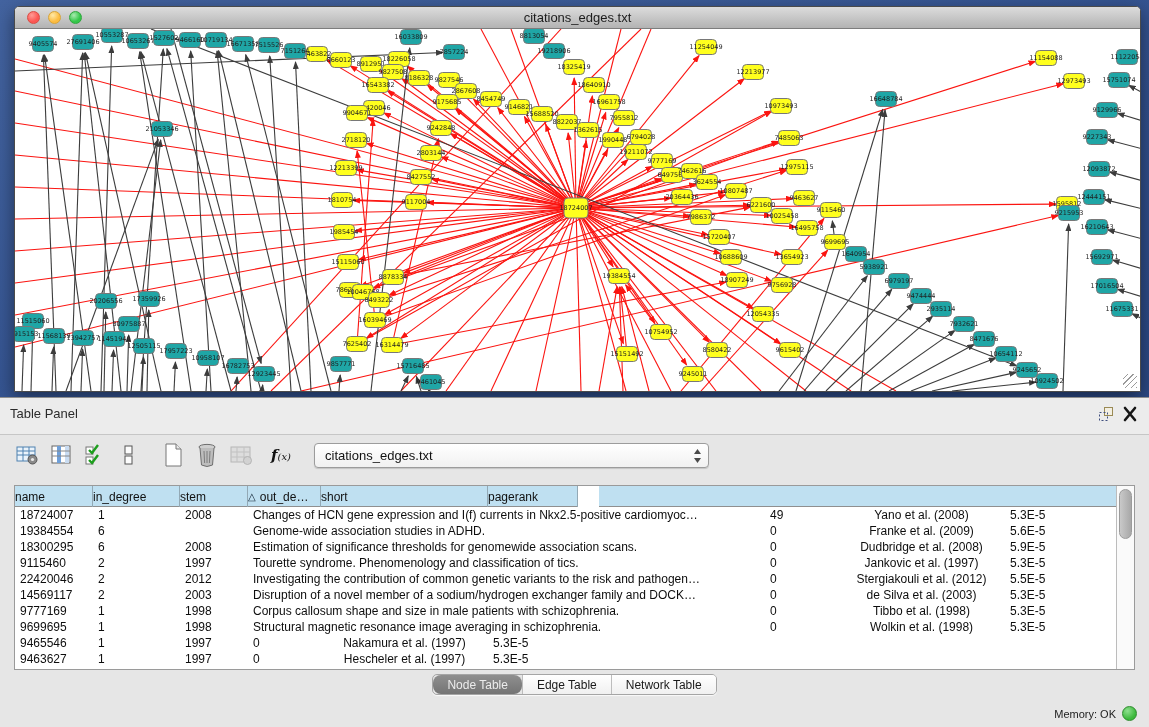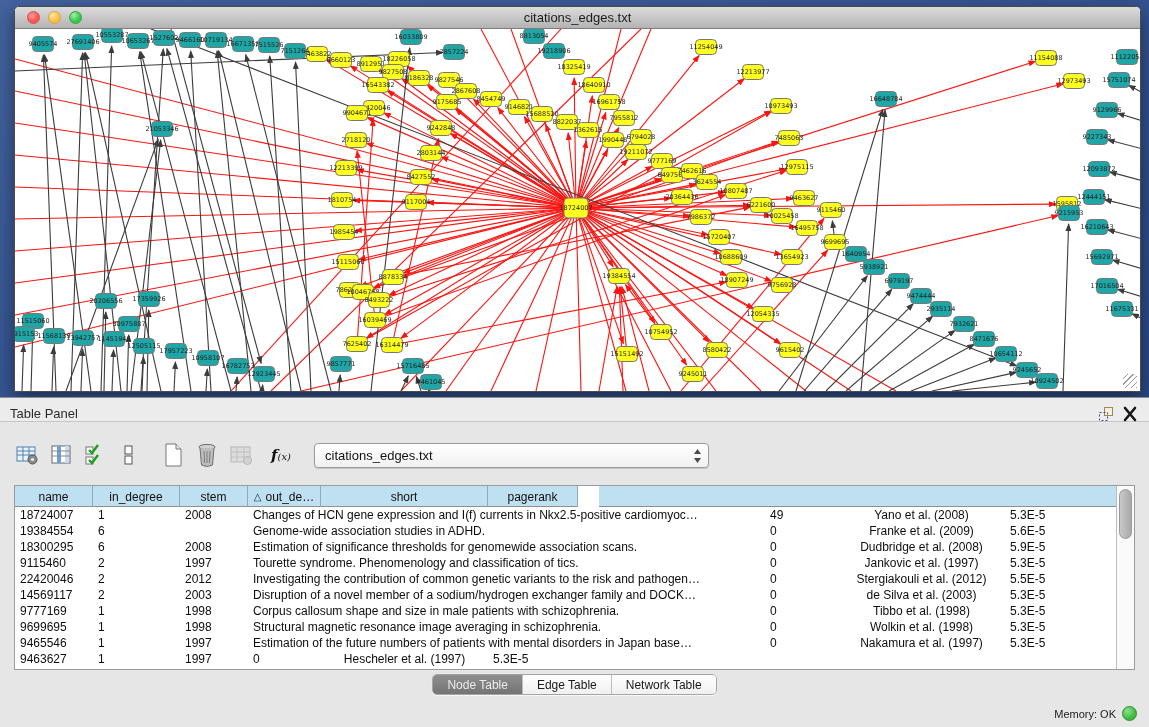--- a/index.html
+++ b/index.html
@@ -20,59 +20,59 @@
   .light.red   { background:radial-gradient(circle at 35% 30%, #ff9a94,#fc5753 60%); border:1px solid #d94c44; }
   .light.yellow{ background:radial-gradient(circle at 35% 30%, #ffe9a8,#fdbc40 60%); border:1px solid #d8a438; }
   .light.green { background:radial-gradient(circle at 35% 30%, #a9eab0,#34c749 60%); border:1px solid #2fa63e; }
   .gcanvas { position:relative; width:1125px; height:362px; background:#fff; overflow:hidden; }
   .grip { position:absolute; right:3px; bottom:3px; width:14px; height:14px;
           background:repeating-linear-gradient(135deg,transparent 0 3px,#9a9a9a 3px 4px); }
 
   
   .tpanel { position:absolute; left:0; top:397px; width:1149px; height:330px;
             background:#e6e6e6; border-top:1px solid #8e8e8e; }
-  .ptitle { position:absolute; left:0; top:0; width:100%; height:24px; background:#ececec;
+  .ptitle { position:absolute; left:0; top:0; width:100%; height:37px; background:#ececec;
             border-bottom:1px solid #c6c6c6; }
   .ptitle .label { position:absolute; left:10px; top:8px; font-size:13px; color:#2b2b2b; }
   .pticon { position:absolute; top:8px; width:18px; height:16px; cursor:default; }
   .float-ic { right:34px; } .close-ic { right:10px; }
 
   .toolbar { position:absolute; left:0; top:40px; width:100%; height:34px; display:flex; align-items:center; }
   .tbtn { width:30px; height:28px; display:flex; align-items:center; justify-content:center; margin-left:4px; }
   .tbtn:first-child { margin-left:12px; }
   .fx { font-family:"DejaVu Serif", serif; font-style:italic; font-size:15px; color:#111; }
   .fx small { font-size:10px; font-style:italic; }
   .dropdown { position:relative; margin-left:18px; width:395px; height:25px; background:linear-gradient(#ffffff,#f1f1f1);
               border:1px solid #9c9c9c; border-radius:4px; display:flex; align-items:center;
               font-size:13px; color:#111; padding-left:10px; box-shadow:0 1px 1px rgba(0,0,0,.15); }
   .dd-arrows { position:absolute; right:6px; top:4px; }
 
   .tablebox { position:absolute; left:14px; top:87px; width:1121px; height:185px;
               background:#fff; border:1px solid #9a9a9a; }
   .thead { display:flex; height:21px; background:#bfe0f1; border-bottom:1px solid #8f8f8f; }
-  .hcell { height:21px; font-size:12px; color:#111; display:flex; align-items:center; justify-content:center;
+  .hcell { height:21px; font-size:12px; color:#111; display:flex; align-items:center; 
            border-right:1px solid #93a9b5; overflow:hidden; white-space:nowrap; }
   .hcell .tri { font-size:10px; margin-right:4px; color:#123; }
   .rows { position:absolute; left:0; top:21px; width:1102px; height:160px; overflow:hidden; }
   .trow { display:flex; height:16px; }
   .cell { font-size:12px; line-height:16px; color:#0d0d0d; overflow:hidden; white-space:nowrap;
           padding-left:5px; }
   .cell.center { text-align:center; padding-left:0; }
   .vscroll { position:absolute; right:0; top:0; width:18px; height:183px; background:#fafafa;
              border-left:1px solid #bcbcbc; }
   .thumb { position:absolute; left:2px; top:3px; width:13px; height:50px; border-radius:7px;
            background:linear-gradient(90deg,#c9c9c9,#a8a8a8); border:1px solid #9b9b9b; }
 
   .segwrap { position:absolute; left:0; top:276px; width:100%; display:flex; justify-content:center; }
   .segmented { display:flex; height:21px; border:1px solid #a5a5a5; border-radius:5px; overflow:hidden;
                box-shadow:0 1px 1px rgba(255,255,255,.8); }
   .seg { font-size:12px; padding:0 14px; border:none; background:linear-gradient(#ffffff,#f0f0f0);
          color:#1a1a1a; border-left:1px solid #bdbdbd; font-family:"Liberation Sans",sans-serif; }
   .seg:first-child { border-left:none; }
-  .seg.active { background:linear-gradient(#8f8f8f,#747474); color:#ececec; }
+  .seg.active { background:linear-gradient(#8f8f8f,#747474); color:#ececec;border-radius:8px; }
 
   .statusbar { position:absolute; right:12px; bottom:6px; display:flex; align-items:center; gap:6px; }
   .memlabel { font-size:11px; color:#222; }
   .memdot { width:15px; height:15px; border-radius:50%;
             background:radial-gradient(circle at 35% 30%,#8fe08f,#3cb93c 65%); border:1px solid #2c8c2c; }
 
   svg text { font-family:"DejaVu Sans", sans-serif; }
 </style>
 </head>
 <body>
@@ -702,21 +702,20 @@
             <span class="cell" style="width: 68px;">1998</span>
             <span class="cell" style="width: 517px;">Structural magnetic resonance image averaging in schizophrenia.</span>
             <span class="cell" style="width: 73px;">0</span>
             <span class="cell center" style="width: 167px;">Wolkin et al. (1998)</span>
             <span class="cell" style="width: 90px;">5.3E-5</span>
           </div>
           <div class="trow">
             <span class="cell" style="width: 78px;">9465546</span>
             <span class="cell" style="width: 87px;">1</span>
             <span class="cell" style="width: 68px;">1997</span>
-            <span class="cell" style="width: 517px;">Estimation of the future numbers of patients with mental disorders in Japan base…</span>
             <span class="cell" style="width: 73px;">0</span>
             <span class="cell center" style="width: 167px;">Nakamura et al. (1997)</span>
             <span class="cell" style="width: 90px;">5.3E-5</span>
           </div>
           <div class="trow">
             <span class="cell" style="width: 78px;">9463627</span>
             <span class="cell" style="width: 87px;">1</span>
             <span class="cell" style="width: 68px;">1997</span>
             <span class="cell" style="width: 73px;">0</span>
             <span class="cell center" style="width: 167px;">Hescheler et al. (1997)</span>

